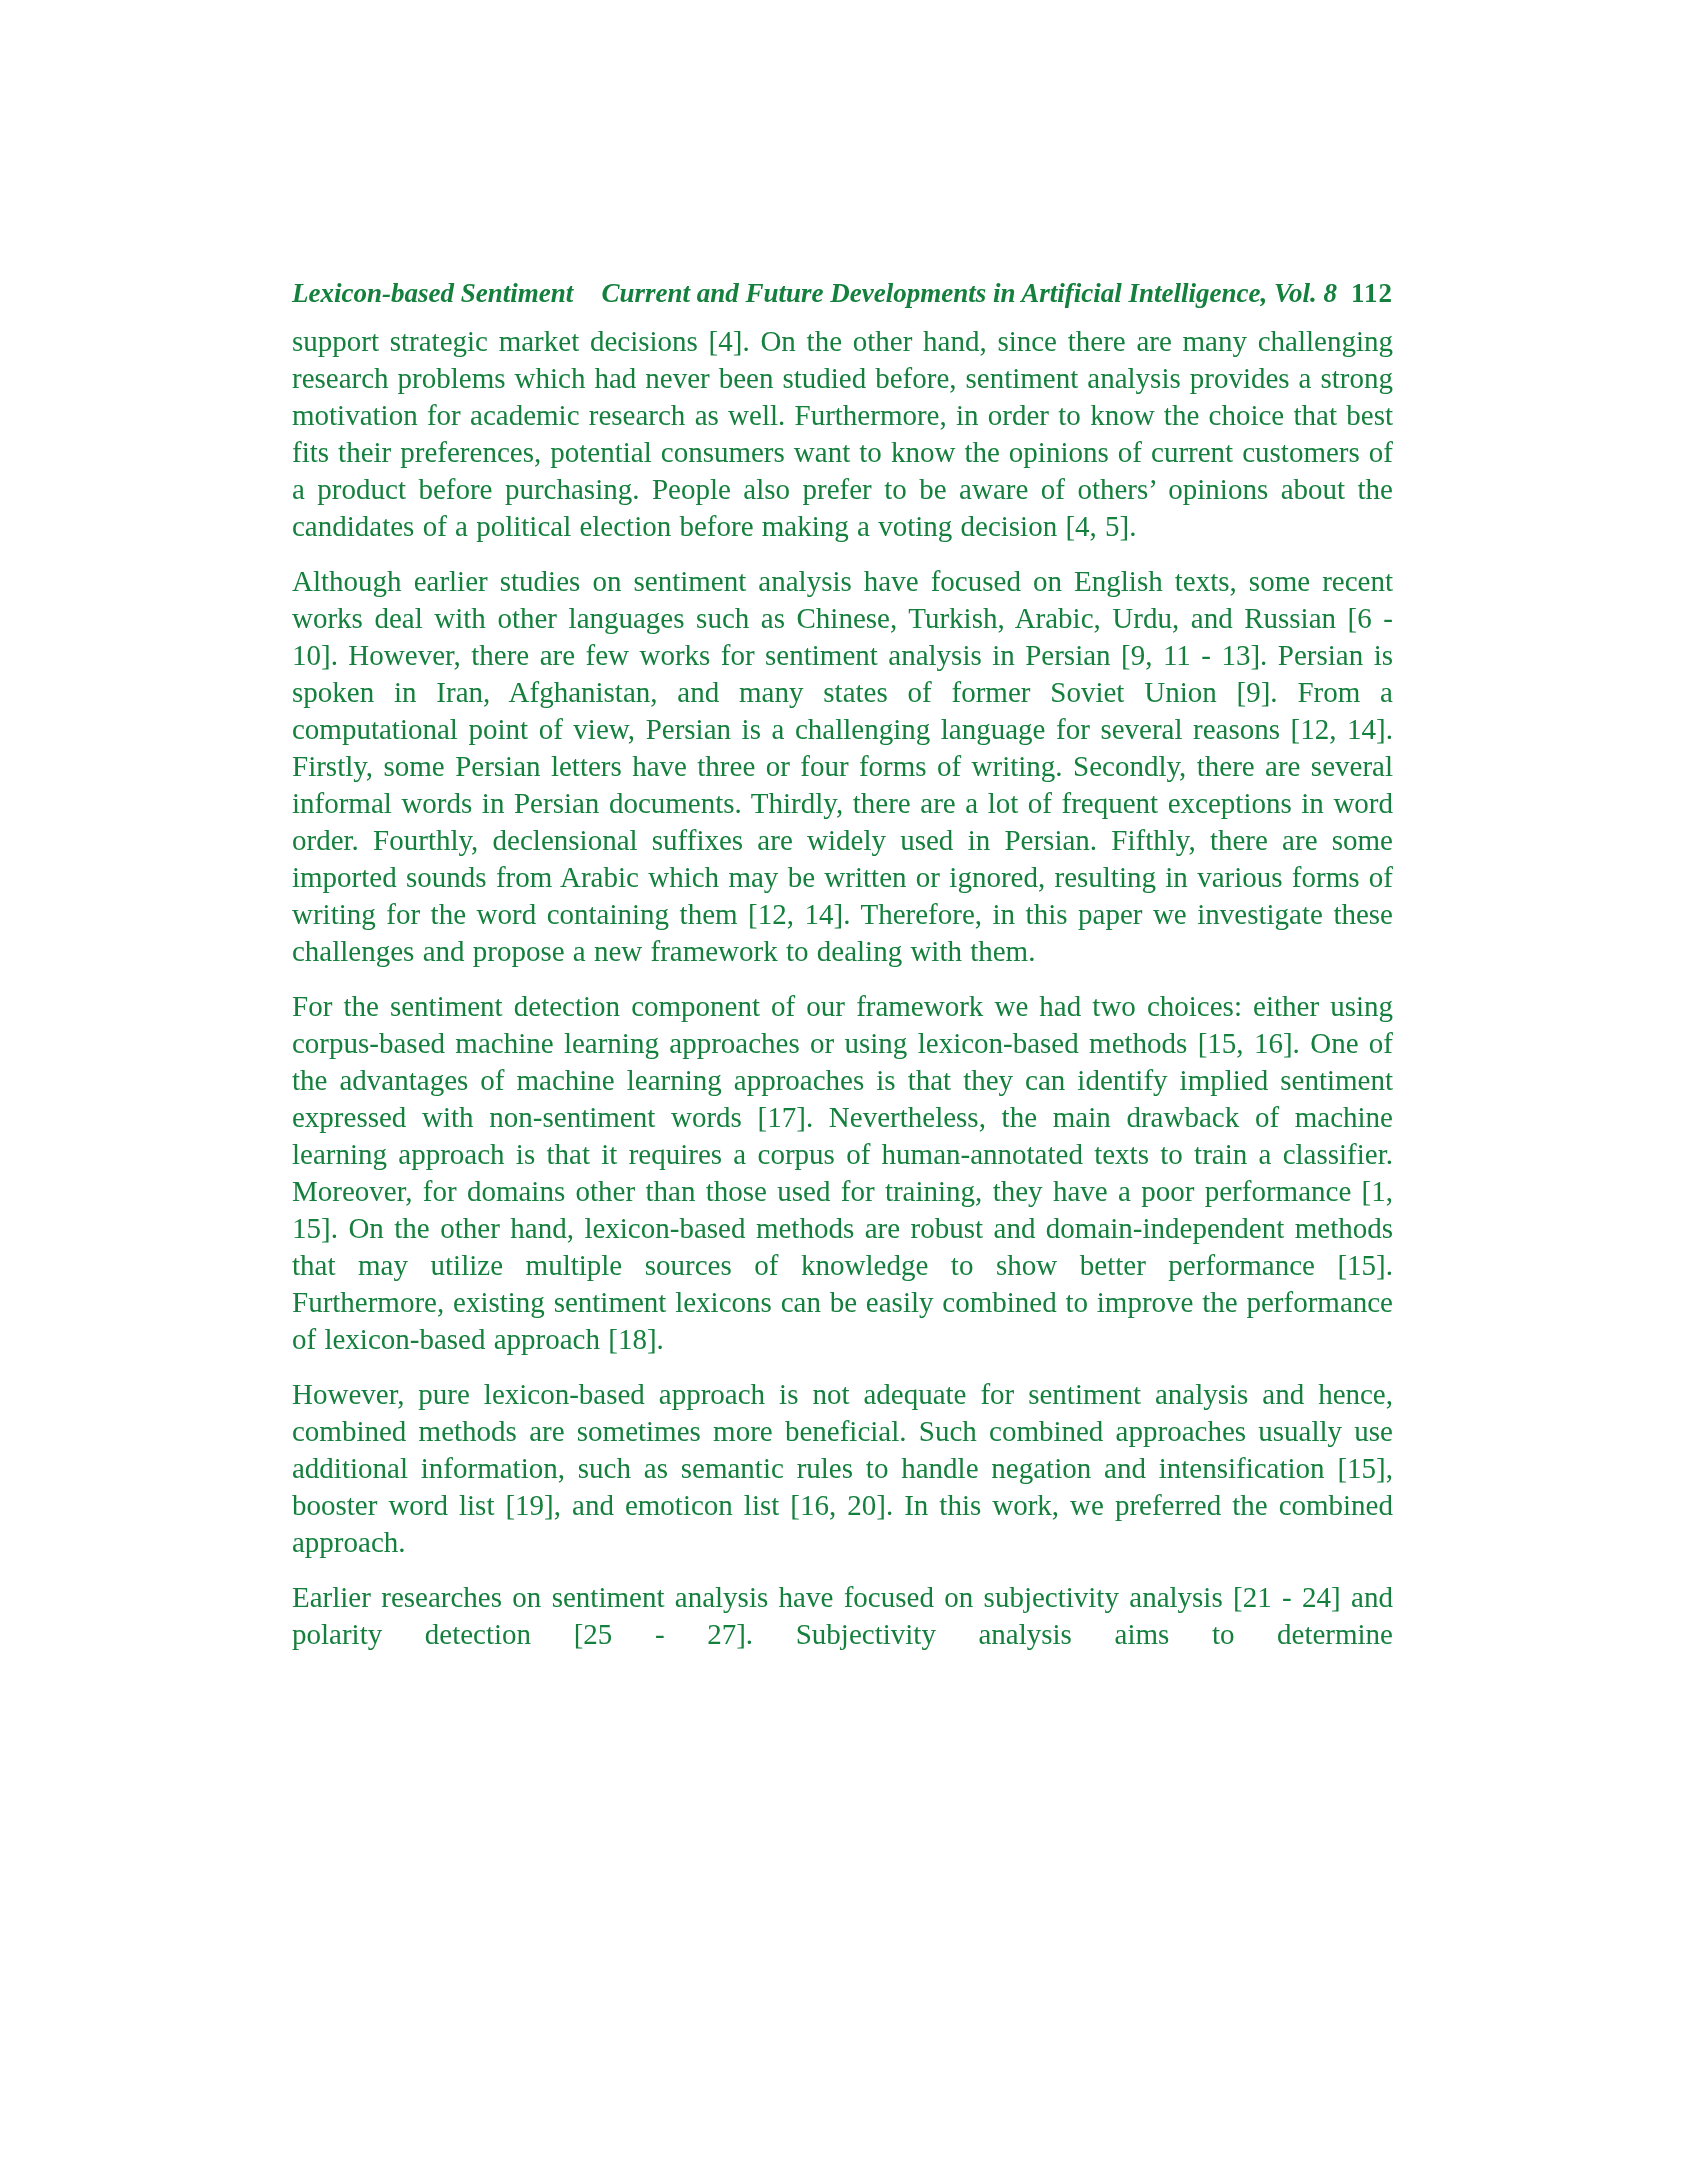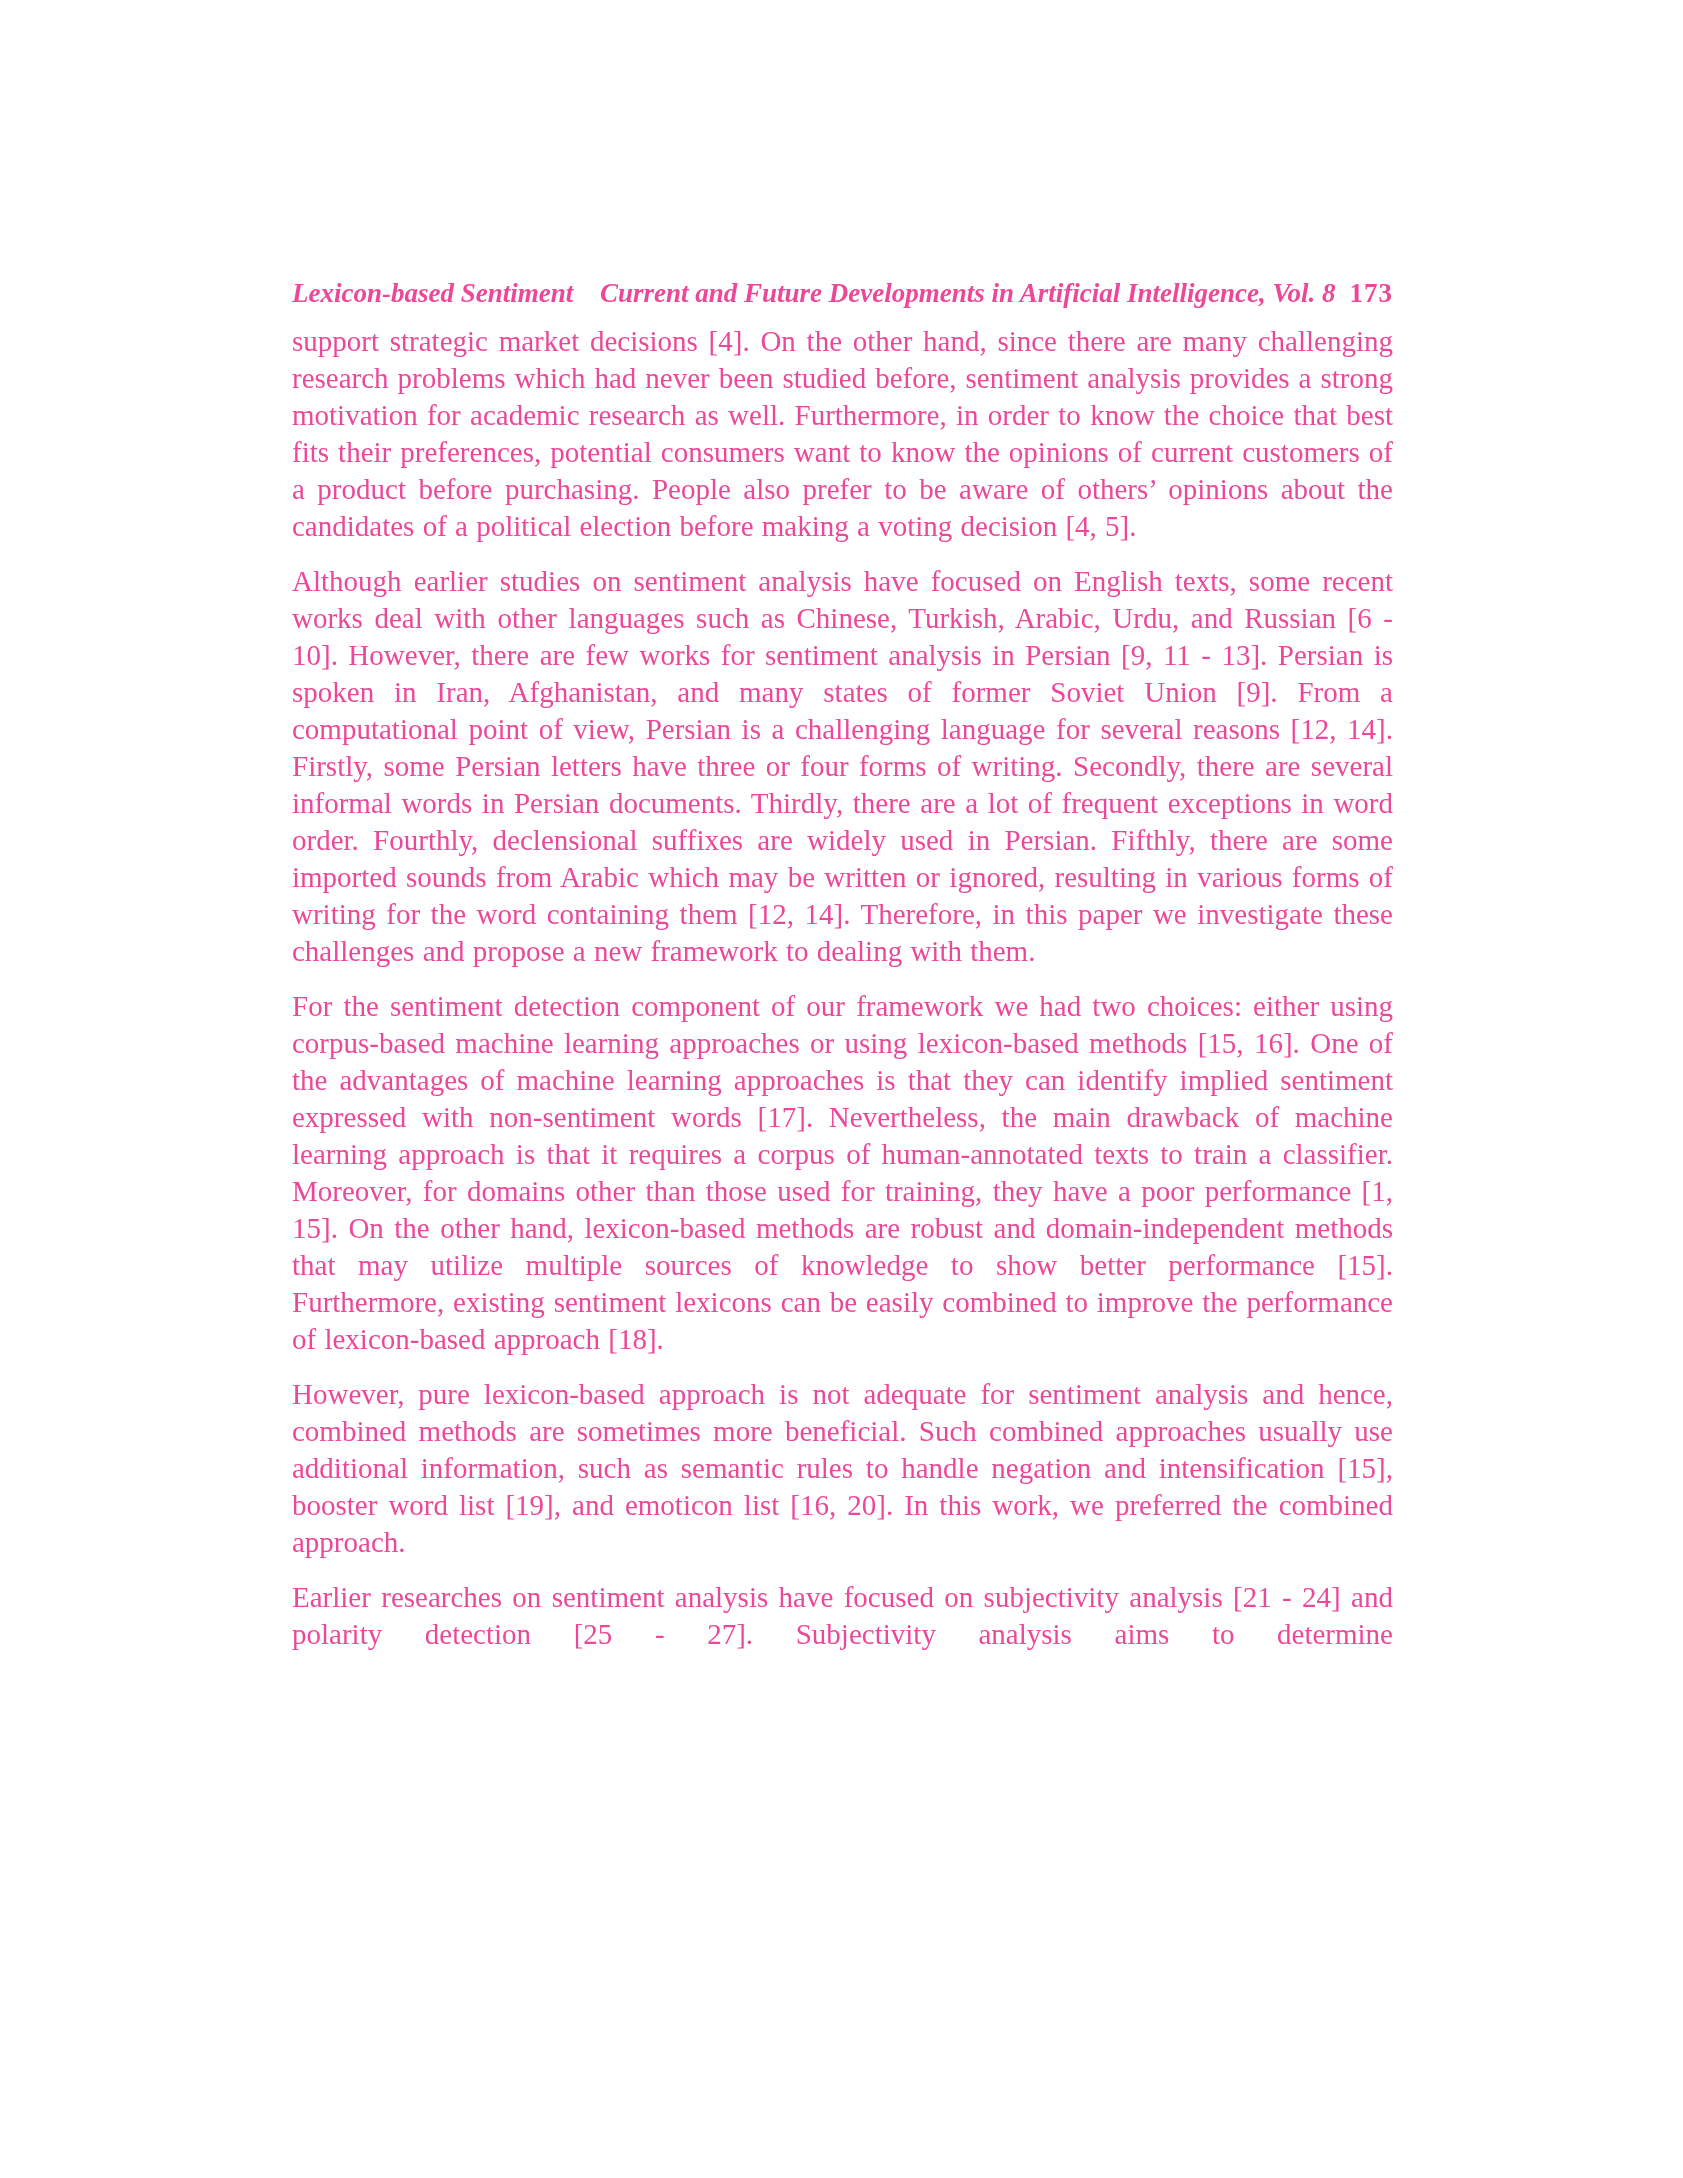--- a/index.html
+++ b/index.html
@@ -7,21 +7,21 @@
     padding: 0;
     background: #ffffff;
   }
   .page {
     position: relative;
     width: 1683px;
     height: 2178px;
     background: #ffffff;
     overflow: hidden;
     font-family: "Liberation Serif", "DejaVu Serif", serif;
-    color: #ec4899;
+    color: #15803d;
   }
   .content {
     position: absolute;
     left: 292px;
     top: 278px;
     width: 1101px;
   }
   .header {
     display: flex;
     justify-content: space-between;
@@ -60,21 +60,21 @@
 </head>
 <body>
 
 <div class="page">
   <div class="content">
 
     <div class="header">
       <span class="running-title">Lexicon-based Sentiment</span>
       <span class="header-right">
         <span class="book-title">Current and Future Developments in Artificial Intelligence, Vol. 8</span>
-        <span class="page-number">173</span>
+        <span class="page-number">112</span>
       </span>
     </div>
 
     <div class="body-text">
       <p>support strategic market decisions [4]. On the other hand, since there are many challenging research problems which had never been studied before, sentiment analysis provides a strong motivation for academic research as well. Furthermore, in order to know the choice that best fits their preferences, potential consumers want to know the opinions of current customers of a product before purchasing. People also prefer to be aware of others’ opinions about the candidates of a political election before making a voting decision [4, 5].</p>
       <p>Although earlier studies on sentiment analysis have focused on English texts, some recent works deal with other languages such as Chinese, Turkish, Arabic, Urdu, and Russian [6 - 10]. However, there are few works for sentiment analysis in Persian [9, 11 - 13]. Persian is spoken in Iran, Afghanistan, and many states of former Soviet Union [9]. From a computational point of view, Persian is a challenging language for several reasons [12, 14]. Firstly, some Persian letters have three or four forms of writing. Secondly, there are several informal words in Persian documents. Thirdly, there are a lot of frequent exceptions in word order. Fourthly, declensional suffixes are widely used in Persian. Fifthly, there are some imported sounds from Arabic which may be written or ignored, resulting in various forms of writing for the word containing them [12, 14]. Therefore, in this paper we investigate these challenges and propose a new framework to dealing with them.</p>
       <p>For the sentiment detection component of our framework we had two choices: either using corpus-based machine learning approaches or using lexicon-based methods [15, 16]. One of the advantages of machine learning approaches is that they can identify implied sentiment expressed with non-sentiment words [17]. Nevertheless, the main drawback of machine learning approach is that it requires a corpus of human-annotated texts to train a classifier. Moreover, for domains other than those used for training, they have a poor performance [1, 15]. On the other hand, lexicon-based methods are robust and domain-independent methods that may utilize multiple sources of knowledge to show better performance [15]. Furthermore, existing sentiment lexicons can be easily combined to improve the performance of lexicon-based approach [18].</p>
       <p>However, pure lexicon-based approach is not adequate for sentiment analysis and hence, combined methods are sometimes more beneficial. Such combined approaches usually use additional information, such as semantic rules to handle negation and intensification [15], booster word list [19], and emoticon list [16, 20]. In this work, we preferred the combined approach.</p>
       <p class="continues">Earlier researches on sentiment analysis have focused on subjectivity analysis [21 - 24] and polarity detection [25 - 27]. Subjectivity analysis aims to determine</p>
     </div>

